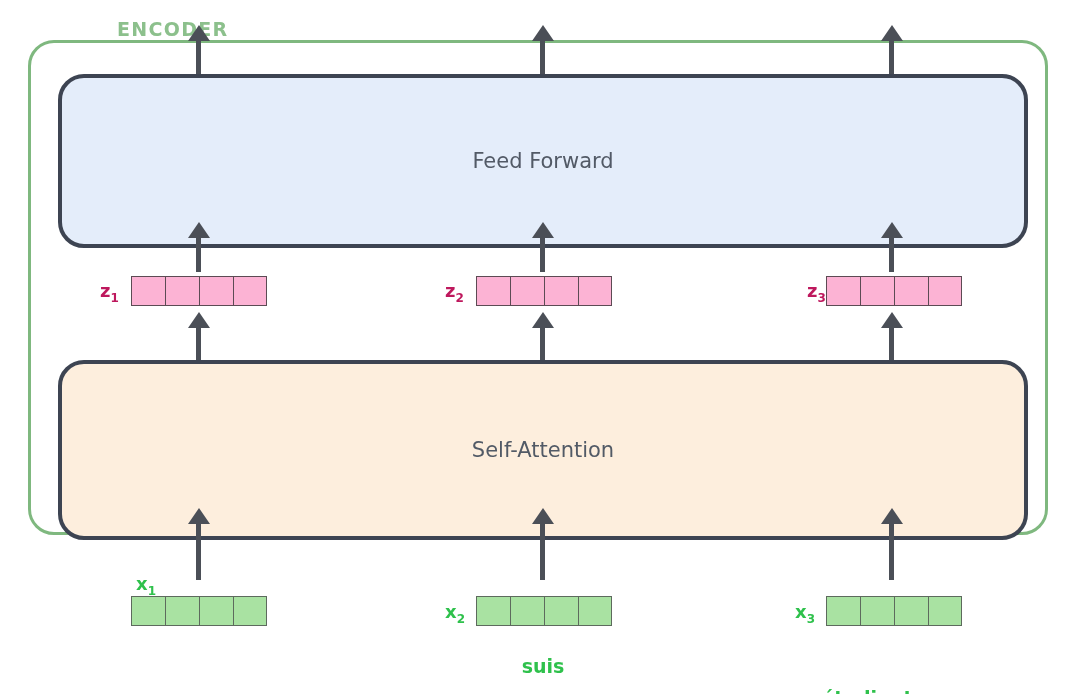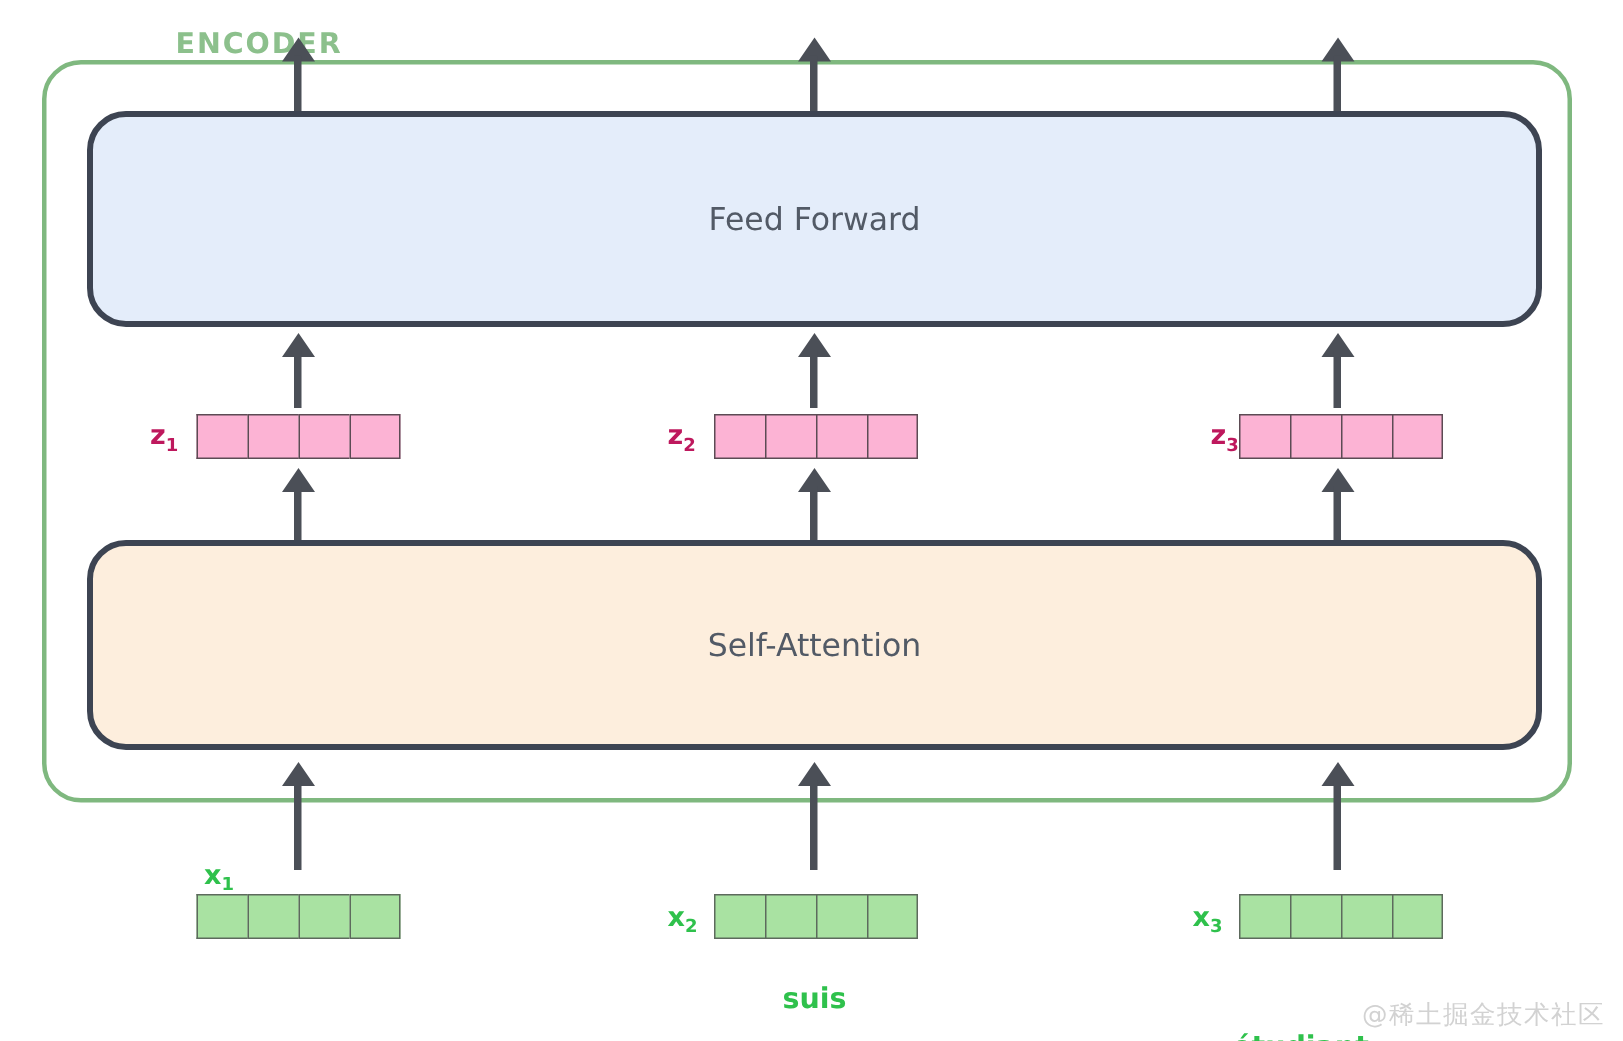--- a/index.html
+++ b/index.html
@@ -51,28 +51,28 @@
   }
   .layer-box .layer-title {
     font-size: 21px;
     color: #525a66;
     font-weight: 400;
   }
   #feed-forward-box {
     left: 58px;
     top: 74px;
     width: 970px;
-    height: 144px;
+    height: 174px;
     background: #e4edfa;
   }
   #self-attention-box {
     left: 58px;
     top: 360px;
     width: 970px;
-    height: 140px;
+    height: 180px;
     background: #fdeedd;
   }
 
   
   .vec {
     position: absolute;
     display: flex;
   }
   .vec .cell {
     width: 34px;
@@ -271,15 +271,14 @@
     <span>x</span><sub>3</sub>
   </div>
   <div class="vec green" style="left:826px; top:596px;">
     <div class="cell"></div>
     <div class="cell"></div>
     <div class="cell"></div>
     <div class="cell"></div>
   </div>
   <div class="word-label" style="left:787px; top:655px; width:160px;margin-top:32px;">étudiant</div>
 
-  <div class="watermark">@稀土掘金技术社区</div>
 
 </div>
 
 </body></html>

